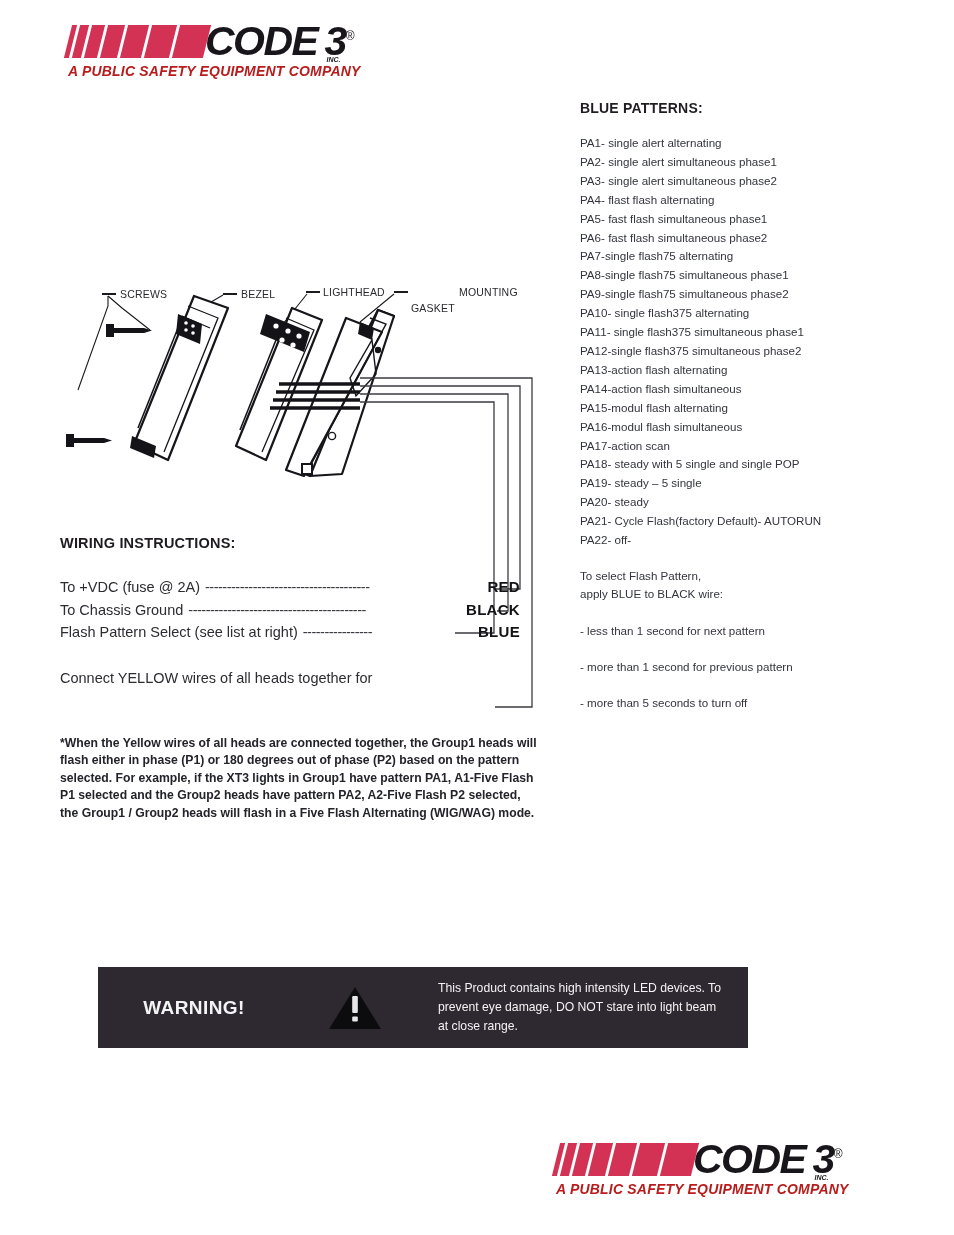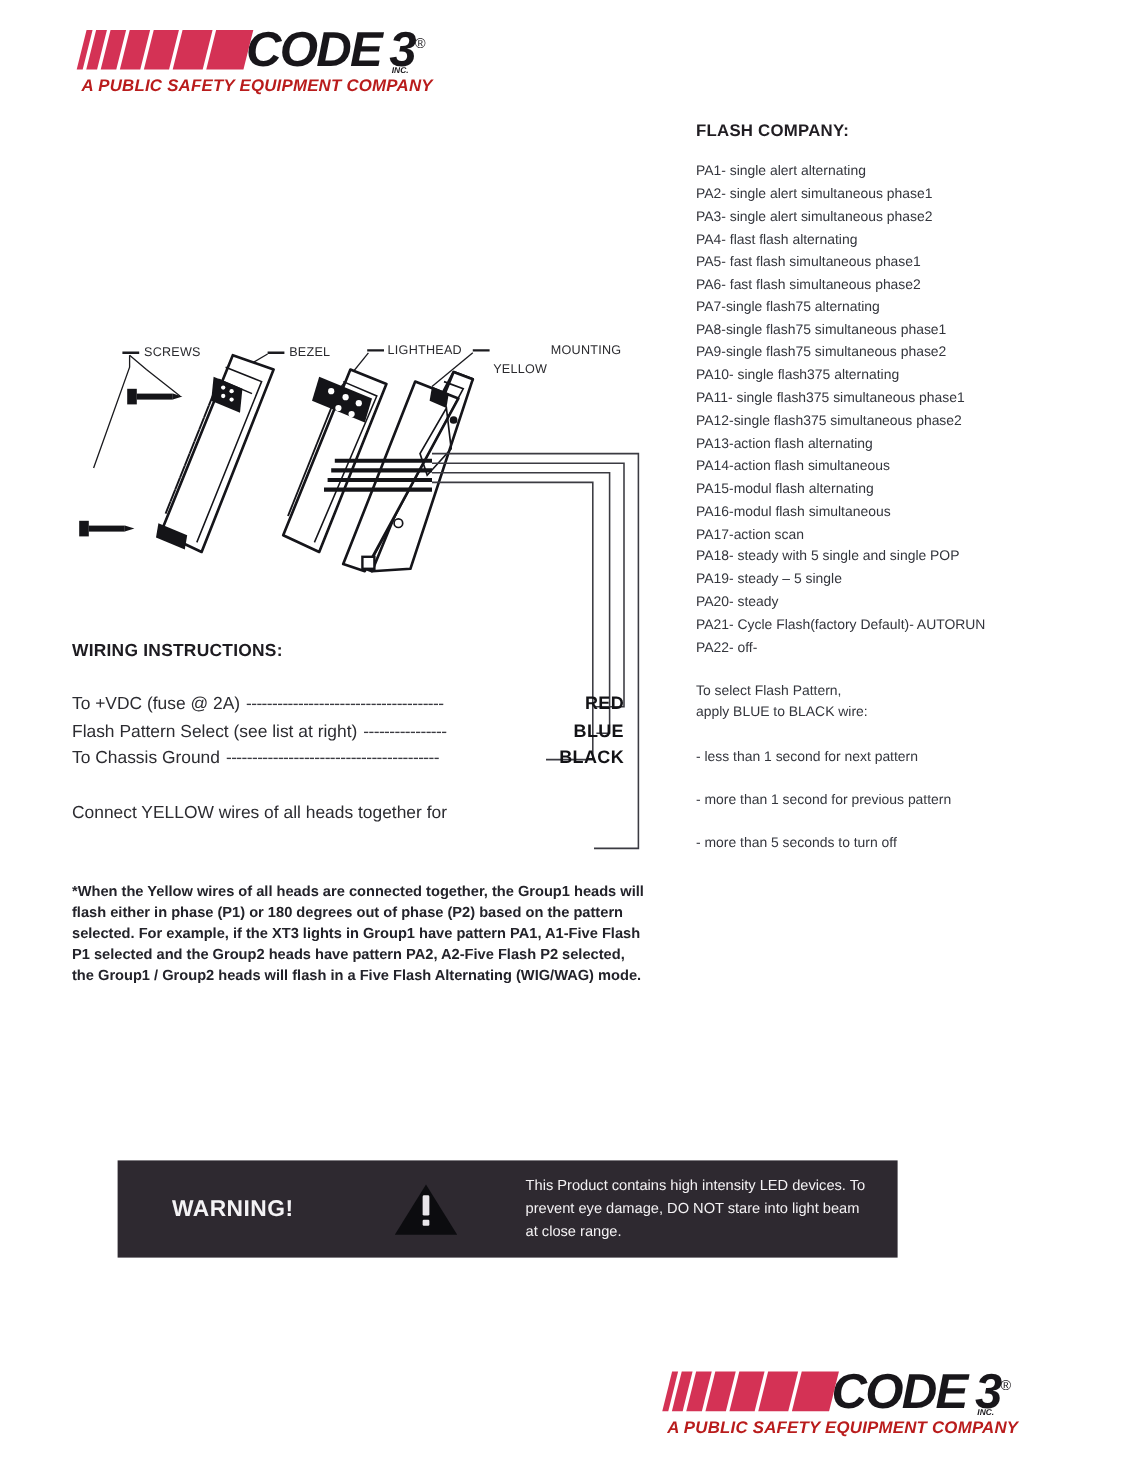--- a/index.html
+++ b/index.html
@@ -272,21 +272,21 @@
         <i class="stripe-g"></i>
     </span>
     <span class="logo-word">
       <span>CODE</span><span class="logo-three-wrap"><span>3</span><span class="logo-inc">INC.</span></span><span class="logo-reg">®</span>
     </span>
   </div>
   <div class="logo-tagline">A PUBLIC SAFETY EQUIPMENT COMPANY</div>
 </div>
 
 <div class="flash-section">
-  <div class="flash-title">FLASH COMPANY:</div>
+  <div class="flash-title">BLUE PATTERNS:</div>
   <div class="flash-list">
     <div class="flash-item">PA1- single alert alternating</div>
     <div class="flash-item">PA2- single alert simultaneous phase1</div>
     <div class="flash-item">PA3- single alert simultaneous phase2</div>
     <div class="flash-item">PA4- flast flash alternating</div>
     <div class="flash-item">PA5- fast flash simultaneous phase1</div>
     <div class="flash-item">PA6- fast flash simultaneous phase2</div>
     <div class="flash-item">PA7-single flash75 alternating</div>
     <div class="flash-item">PA8-single flash75 simultaneous phase1</div>
     <div class="flash-item">PA9-single flash75 simultaneous phase2</div>
@@ -423,21 +423,21 @@
       <path d="M216,114 L300,114"></path>
       <path d="M213,122 L300,122"></path>
       <path d="M210,130 L300,130"></path>
     </g>
   </svg>
 
   <div class="diagram-label lbl-screws">SCREWS</div>
   <div class="diagram-label lbl-bezel">BEZEL</div>
   <div class="diagram-label lbl-lighthead">LIGHTHEAD</div>
   <div class="diagram-label lbl-gasket">MOUNTING</div>
-  <div class="diagram-label lbl-gasket2">YELLOW</div>
+  <div class="diagram-label lbl-gasket2">GASKET</div>
 </div>
 
 <svg class="wire-bracket" width="954" height="1235" viewBox="0 0 954 1235">
   <g fill="none" stroke="#3b3b42" stroke-width="1.3">
 
     <path d="M360,386 L520,386 L520,589 L495,589"></path>
 
     <path d="M360,394 L508,394 L508,611 L497,611"></path>
 
     <path d="M360,402 L494,402 L494,633 L455,633"></path>
@@ -449,29 +449,29 @@
 <div class="wiring">
   <div class="wiring-title">WIRING INSTRUCTIONS:</div>
 
   <div class="wire-row">
     <span class="wire-desc">To +VDC (fuse @ 2A)</span>
     <span class="wire-dashes">--------------------------------------</span>
     <span class="wire-color">RED</span>
   </div>
 
   <div class="wire-row">
+    <span class="wire-desc">To Chassis Ground</span>
+    <span class="wire-dashes">-----------------------------------------</span>
+    <span class="wire-color">BLACK</span>
+  </div>
+
+  <div class="wire-row">
     <span class="wire-desc">Flash Pattern Select (see list at right)</span>
     <span class="wire-dashes">----------------</span>
     <span class="wire-color">BLUE</span>
-  </div>
-
-  <div class="wire-row">
-    <span class="wire-desc">To Chassis Ground</span>
-    <span class="wire-dashes">-----------------------------------------</span>
-    <span class="wire-color">BLACK</span>
   </div>
 
   <div class="wire-gap"></div>
 
   <div class="wire-sync-text">Connect YELLOW wires of all heads together for</div>
 
 </div>
 
 <div class="footnote">*When the Yellow wires of all heads are connected together, the Group1 heads will flash either in phase (P1) or 180 degrees out of phase (P2) based on the pattern selected.  For example, if the XT3 lights in Group1 have pattern PA1, A1-Five Flash P1 selected and the Group2 heads have pattern PA2, A2-Five Flash P2 selected, the Group1 / Group2 heads will flash in a Five Flash Alternating (WIG/WAG) mode.</div>
 

